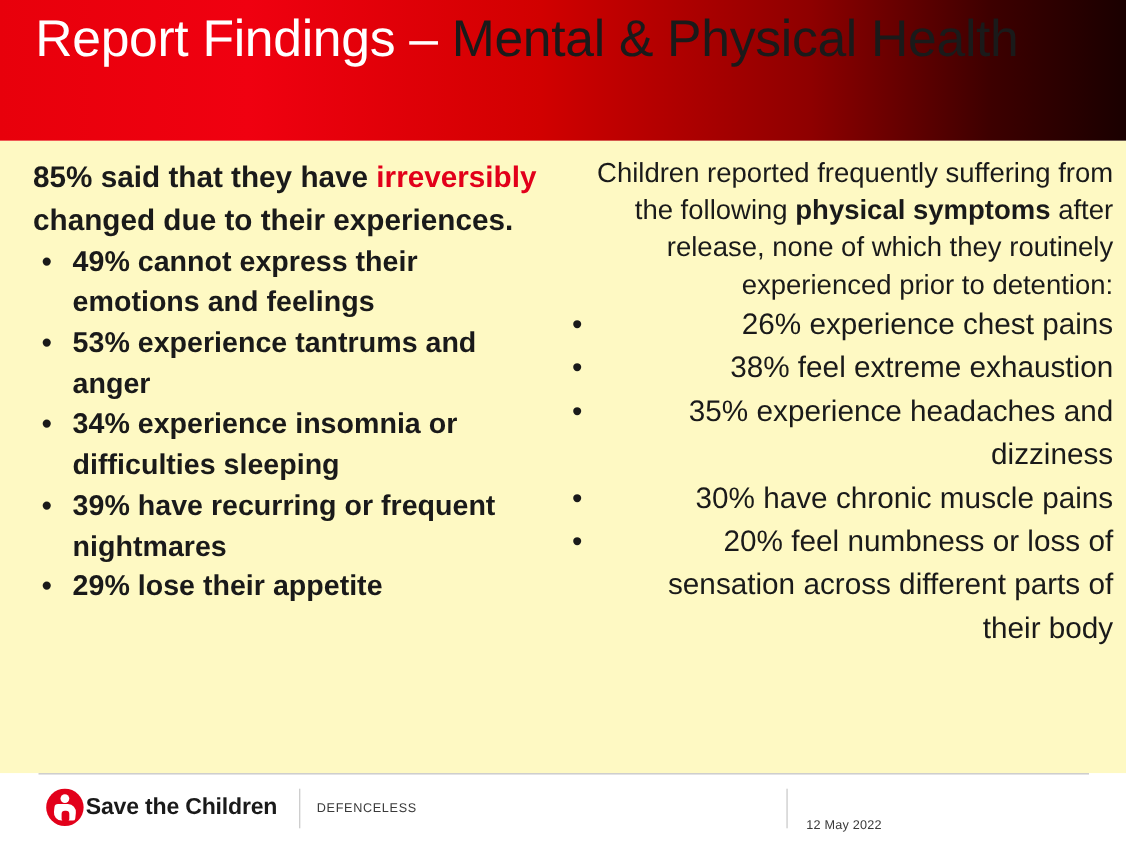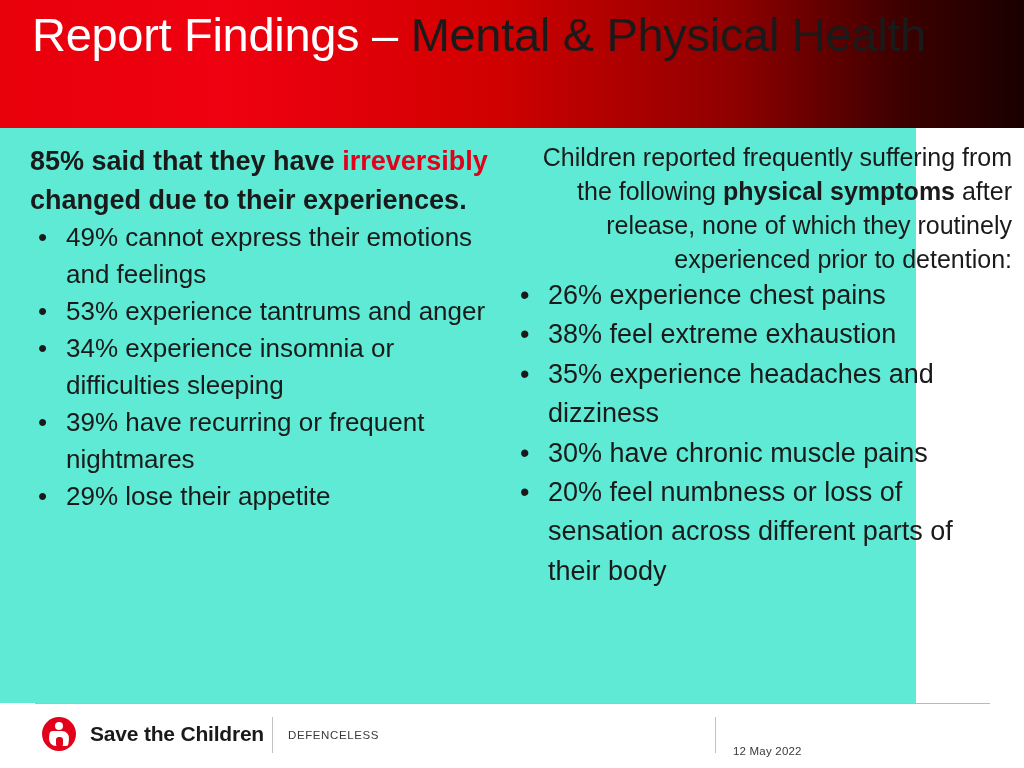--- a/index.html
+++ b/index.html
@@ -41,23 +41,23 @@
     font-weight: normal;
     letter-spacing: -0.3px;
     white-space: pre-wrap;
   }
 
   
   .body-panel {
     position: absolute;
     left: 0;
     top: 128px;
-    width: 916px;
+    width: 1024px;
     height: 575px;
-    background: #5eead4;
+    background: #fef9c3;
   }
 
   .col {
     position: absolute;
     top: 0;
   }
   .col-left {
     left: 30px;
     width: 460px;
   }
@@ -103,27 +103,29 @@
   ul.bullets li::before {
     content: "\2022";
     position: absolute;
     left: 8px;
     top: 0;
     font-size: 1em;
     line-height: inherit;
   }
   .bullets-left {
     margin-top: 38px;
+    font-weight: bold;
   }
   .bullets-left li {
     font-size: 26px;
     line-height: 1.42;
   }
   .bullets-right {
     margin-top: 64px;
+    text-align: right;
   }
   .bullets-right li {
     font-size: 27px;
     line-height: 1.46;
   }
 
   
   .footer {
     position: absolute;
     left: 0;
@@ -177,21 +179,21 @@
   .logo-mark .fig-notch {
     position: absolute;
     left: 14px;
     top: 20px;
     width: 7px;
     height: 10px;
     background: #e2001a;
     border-radius: 3px;
   }
   .logo-text {
-    margin-left: 14px;
+    margin-left: 2px;
     font-size: 21px;
     font-weight: bold;
     color: #1a1a1a;
     letter-spacing: -0.2px;
   }
   .sep {
     position: absolute;
     width: 1px;
     height: 36px;
     background: #c2c2c2;

